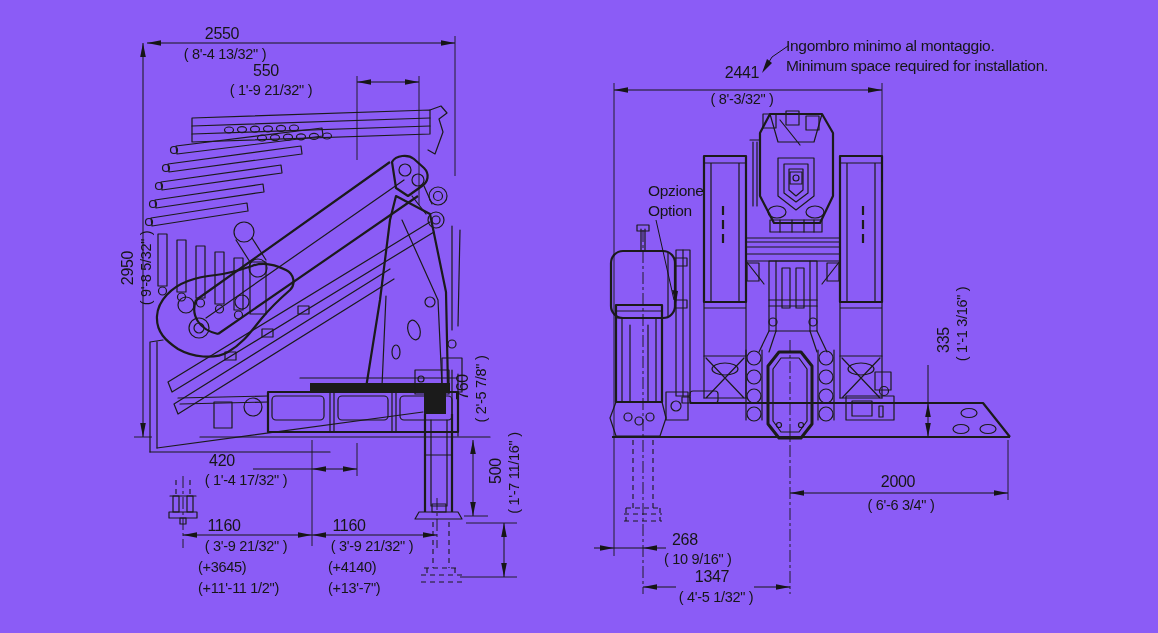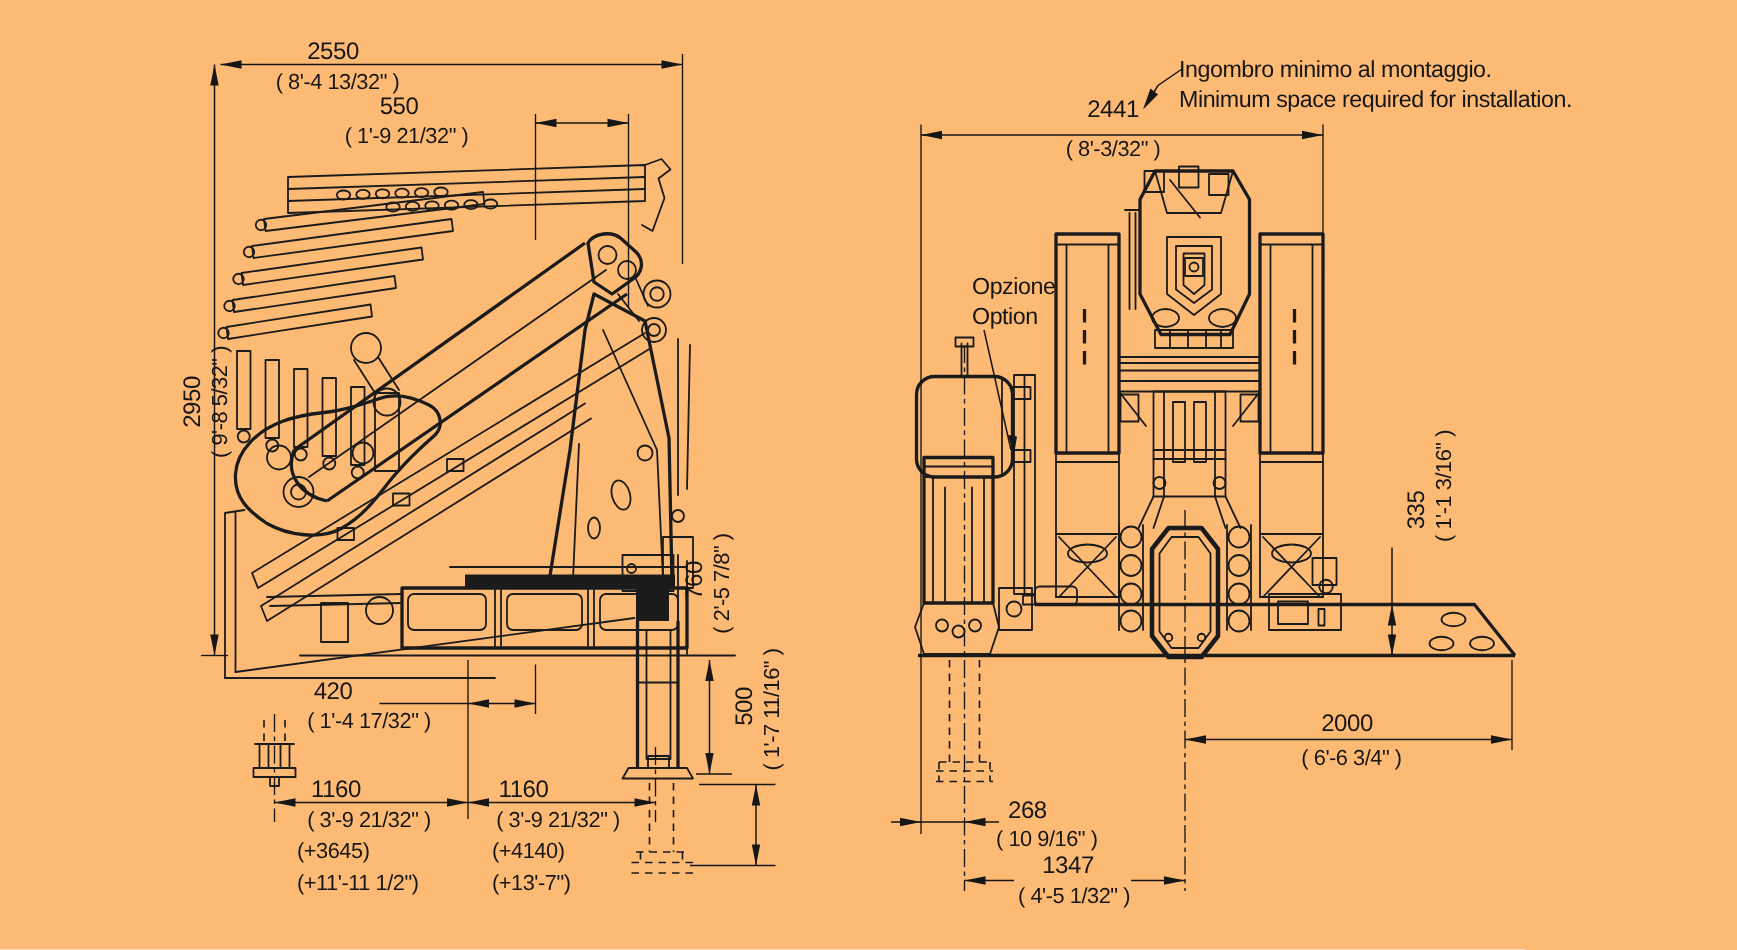--- a/index.html
+++ b/index.html
@@ -1,16 +1,16 @@
 <!DOCTYPE html>
 <html><head>
 <meta charset="utf-8">
 <style>
   html,body{margin:0;padding:0;background:#ffffff;}
-  .stage{position:relative;width:1158px;height:633px;background:#fdba74;overflow:hidden;}
+  .stage{position:relative;width:1158px;height:633px;background:#8b5cf6;overflow:hidden;}
   svg text{font-family:"Liberation Sans","DejaVu Sans",sans-serif;fill:#161616;letter-spacing:-0.3px;}
   .t16{font-size:16px;}
   .t14{font-size:14.5px;}
   .t15{font-size:15.5px;}
   .ah{fill:#161616;stroke:none;}
   .dim{stroke:#161616;stroke-width:1;fill:none;}
   .thin{stroke:#161616;stroke-width:0.9;fill:none;}
   .dr{stroke:#1b1b1b;stroke-width:1.2;fill:none;stroke-linejoin:round;stroke-linecap:round;}
   .bold{stroke:#1b1b1b;stroke-width:2.2;fill:none;stroke-linejoin:round;}
   .xbold{stroke:#1b1b1b;stroke-width:3;fill:none;stroke-linejoin:round;}

